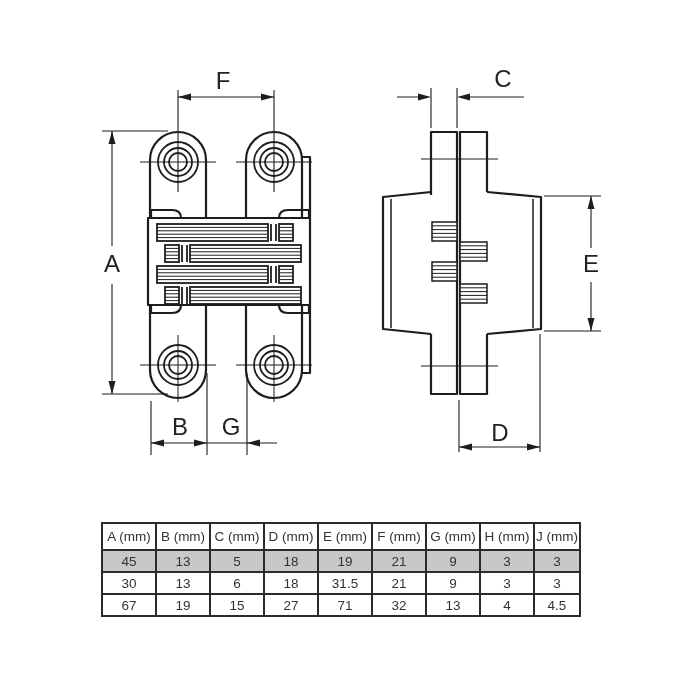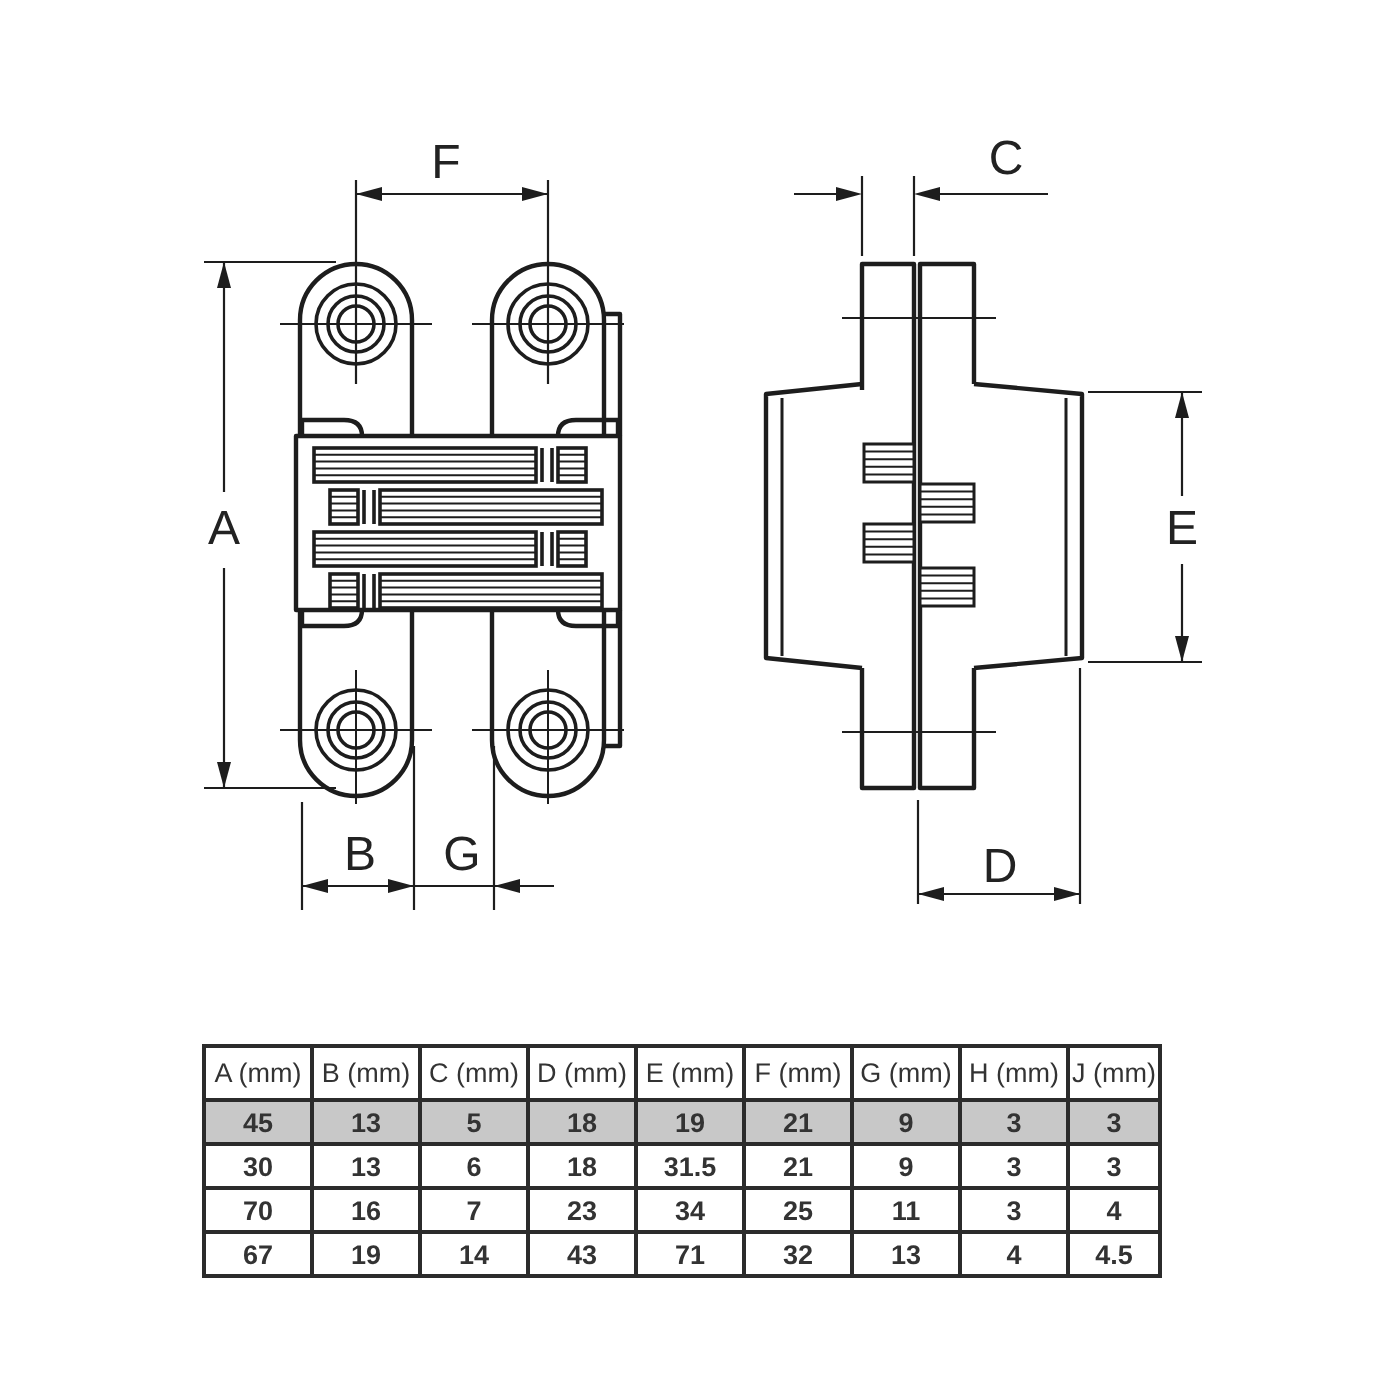--- a/index.html
+++ b/index.html
@@ -32,21 +32,21 @@
     position:absolute;left:101px;top:522px;
     border-collapse:collapse;table-layout:fixed;width:425px;
     font-size:13.5px;color:var(--ttext);
   }
   table.dims th,table.dims td{
     border:2px solid var(--tborder);
     text-align:center;vertical-align:middle;
     font-weight:normal;padding:0;
   }
   table.dims th{height:25px;}
-  table.dims td{height:20px;font-weight:bold;}
+  table.dims td{height:20px;}
   table.dims col{width:54px;}
   table.dims col.last{width:46px;}
   table.dims tr.highlight td{background:var(--highlight);}
 </style>
 </head>
 <body>
 
 <div class="sheet">
 
   <svg width="700" height="515" viewBox="0 0 700 515">
@@ -210,35 +210,24 @@
         <td>13</td>
         <td>6</td>
         <td>18</td>
         <td>31.5</td>
         <td>21</td>
         <td>9</td>
         <td>3</td>
         <td>3</td>
       </tr>
       <tr>
-        <td>70</td>
-        <td>16</td>
-        <td>7</td>
-        <td>23</td>
-        <td>34</td>
-        <td>25</td>
-        <td>11</td>
-        <td>3</td>
-        <td>4</td>
-      </tr>
-      <tr>
         <td>67</td>
         <td>19</td>
-        <td>14</td>
-        <td>43</td>
+        <td>15</td>
+        <td>27</td>
         <td>71</td>
         <td>32</td>
         <td>13</td>
         <td>4</td>
         <td>4.5</td>
       </tr>
     </tbody>
   </table>
 
 </div>

